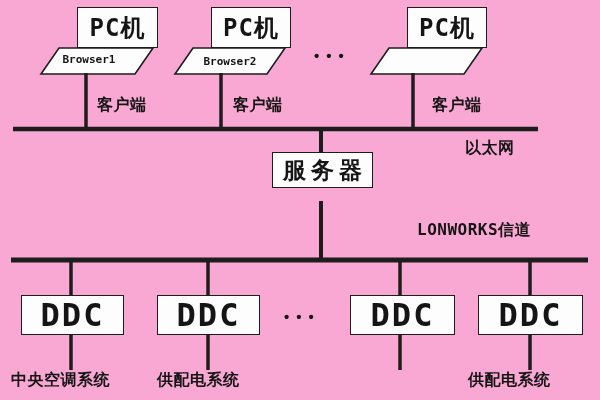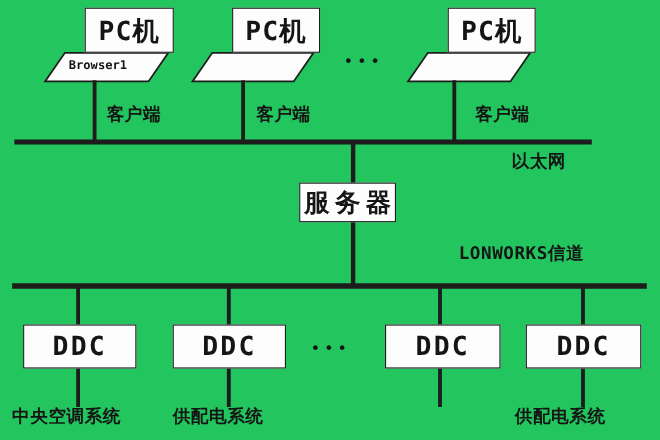--- a/index.html
+++ b/index.html
@@ -1,29 +1,29 @@
 <!DOCTYPE html>
 <html><head>
 <meta charset="utf-8">
 <style>
   html,body{margin:0;padding:0;background:#fff;}
   .stage{
     position:relative;width:600px;height:400px;overflow:hidden;
-    background:#22c55e;color:#151515;
+    background:#f9a8d4;color:#151515;
     font-family:"Liberation Sans",sans-serif;
   }
   .stage svg{position:absolute;left:0;top:0;}
   .box{
     position:absolute;background:#fdfdfd;border:1.6px solid #1d1d1d;
     display:flex;align-items:center;justify-content:center;
     font-weight:bold;box-sizing:border-box;white-space:nowrap;
   }
   .mono{font-family:"DejaVu Sans Mono","Liberation Mono",monospace;}
   .pc-box{font-size:24px;letter-spacing:1px;}
-  .ddc-box{font-size:24px;letter-spacing:2px;}
+  .ddc-box{font-size:32px;letter-spacing:2px;}
   .server-box{font-size:23px;letter-spacing:5px;text-indent:5px;font-family:"Liberation Sans",sans-serif;}
   .browser-lbl{
     position:absolute;display:flex;align-items:center;justify-content:center;
     font-weight:bold;font-size:11px;white-space:nowrap;
   }
   .lbl{position:absolute;font-weight:bold;white-space:nowrap;line-height:1.1;}
   .f20{font-size:16px;letter-spacing:0.5px;}
   .dots{position:absolute;font-weight:bold;font-size:15px;letter-spacing:7px;white-space:nowrap;}
 </style>
 </head>
@@ -63,30 +63,31 @@
     <span>PC机</span>
   </div>
   <div class="box mono pc-box" style="left:211px;top:7px;width:80px;height:41px">
     <span>PC机</span>
   </div>
   <div class="box mono pc-box" style="left:407px;top:7px;width:80px;height:41px">
     <span>PC机</span>
   </div>
 
   <div class="browser-lbl mono" style="left:33px;top:49px;width:112px;height:20px">Browser1</div>
+  <div class="browser-lbl mono" style="left:175px;top:49px;width:110px;height:24px">Browser2</div>
 
   <div class="dots" style="left:314px;top:47px">•••</div>
 
   <div class="lbl f20" style="left:97px;top:96px">客户端</div>
   <div class="lbl f20" style="left:233px;top:96px">客户端</div>
   <div class="lbl f20" style="left:432px;top:96px">客户端</div>
 
   <div class="lbl f20" style="left:465px;top:139px">以太网</div>
 
-  <div class="box server-box" style="left:272px;top:166px;width:88px;height:36px">
+  <div class="box server-box" style="left:272px;top:152px;width:101px;height:36px">
     <span>服务器</span>
   </div>
 
   <div class="lbl f20 mono" style="left:417px;top:221px">LONWORKS信道</div>
 
   <div class="box mono ddc-box" style="left:21px;top:295px;width:103px;height:40px">
     <span>DDC</span>
   </div>
   <div class="box mono ddc-box" style="left:157px;top:295px;width:103px;height:40px">
     <span>DDC</span>

